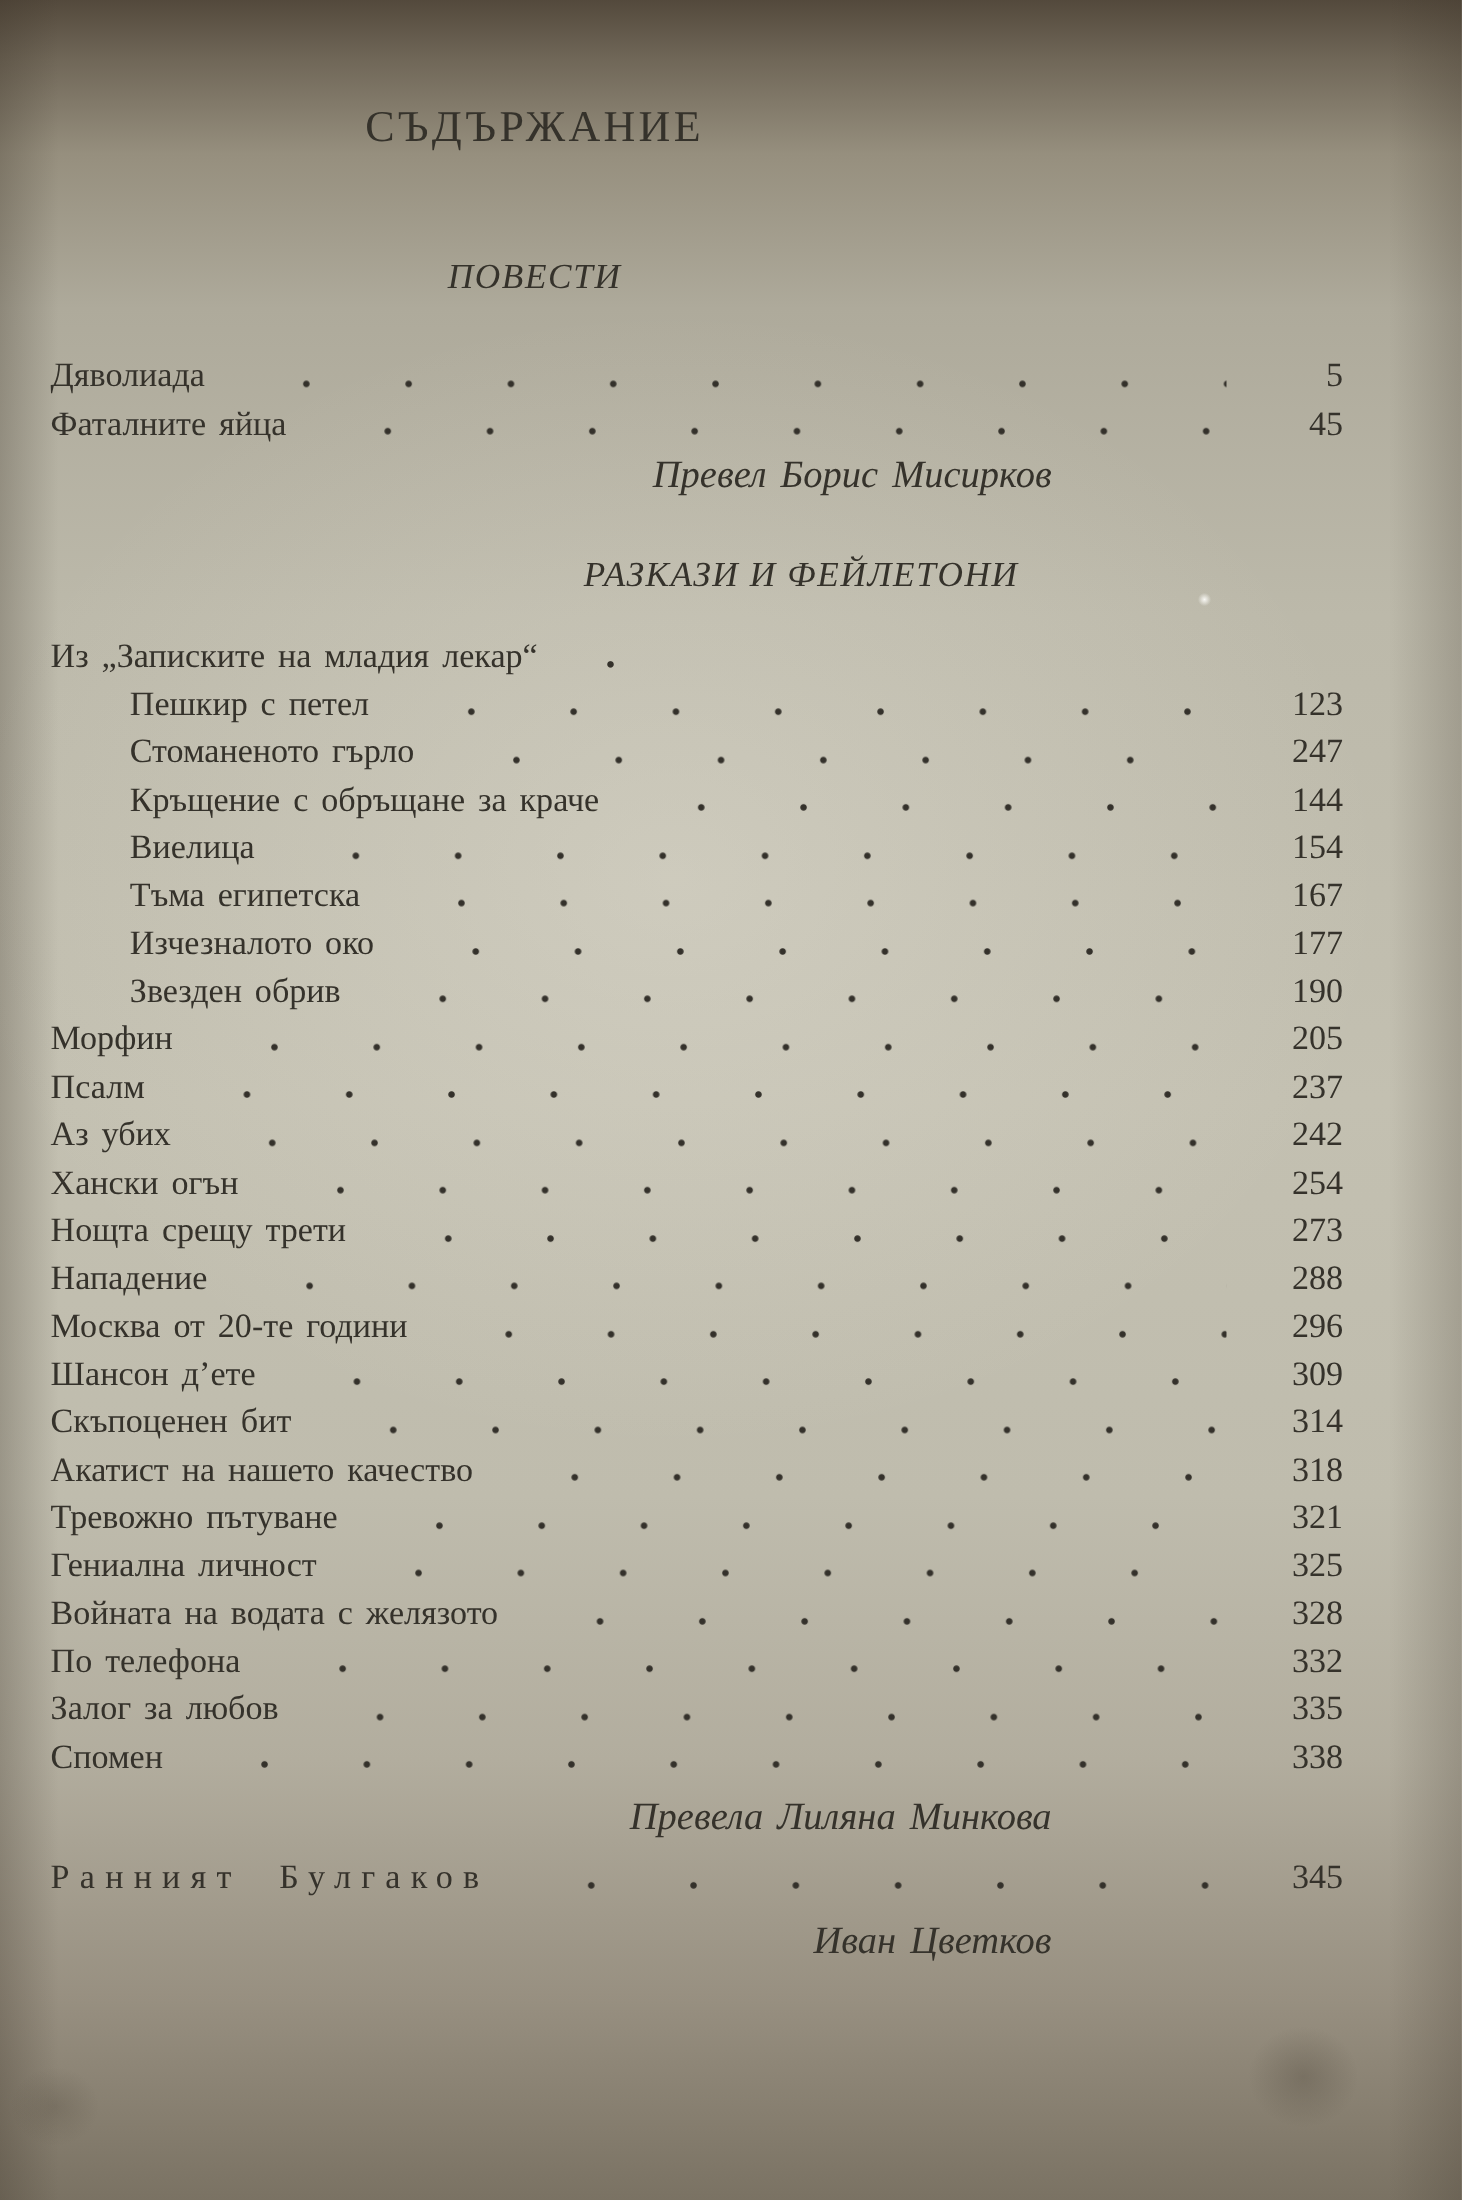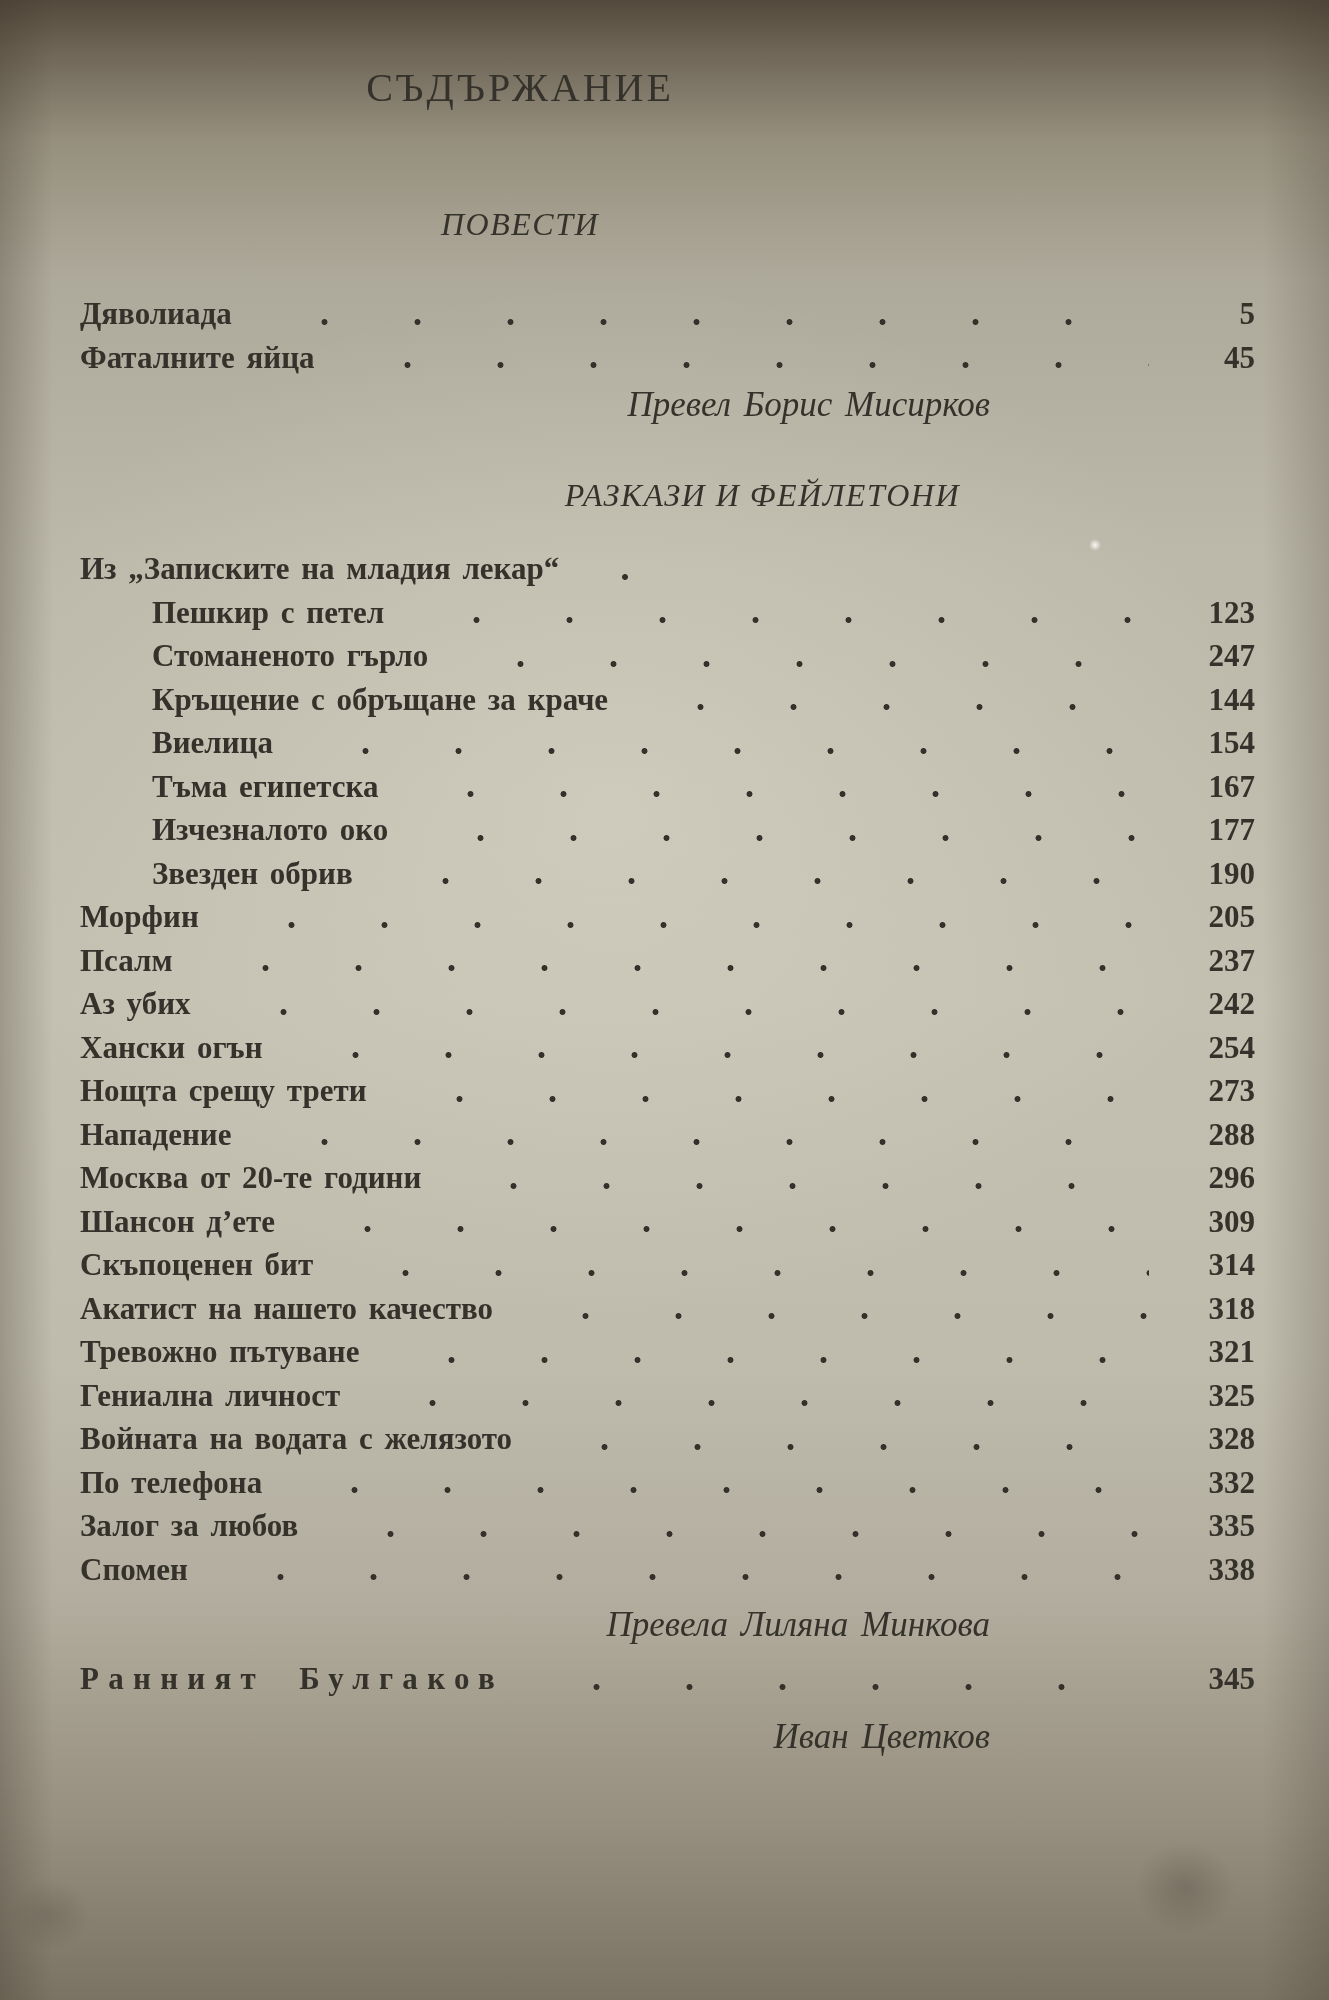--- a/index.html
+++ b/index.html
@@ -12,22 +12,22 @@
       radial-gradient(6px 6px at 1095px 545px, rgba(255,255,252,0.9), rgba(255,255,252,0) 100%),
       radial-gradient(50px 46px at 1185px 1888px, rgba(70,62,50,0.28), rgba(70,62,50,0) 100%),
       radial-gradient(40px 36px at 50px 1915px, rgba(70,62,50,0.22), rgba(70,62,50,0) 100%),
       radial-gradient(900px 720px at 46% 40%, rgba(238,235,224,0.30), rgba(238,235,224,0) 72%),
       linear-gradient(90deg, rgba(58,49,38,0.28) 0%, rgba(58,49,38,0) 4%, rgba(58,49,38,0) 95%, rgba(58,49,38,0.22) 100%),
       linear-gradient(180deg, #53493c 0%, #6e6556 2.5%, #968f7e 7%, #aeaa9b 14%, #bcb9aa 28%, #c3c0b1 50%, #bfbcad 68%, #b2ad9e 80%, #978f80 91%, #7a7263 100%);
   }
   .page {
     position: relative;
     width: 1175px;
-    margin: 0 0 0 80px;
-    padding-top: 64px;
+    margin: 0 0 0 46px;
+    padding-top: 91px;
   }
   .toc-title {
     width: 880px;
     text-align: center;
     font-size: 40px;
     line-height: 48px;
     letter-spacing: 3px;
     font-weight: normal;
     margin: 0;
   }
@@ -46,21 +46,20 @@
   .gap-after-povesti { height: 48px; }
   .gap-after-razkazi { height: 32px; }
   .toc-list { width: 100%; }
   .toc-row {
     display: flex;
     align-items: center;
     height: 43.5px;
     line-height: 43.5px;
     font-size: 31px;
     white-space: nowrap;
-    font-weight: bold;
   }
   .toc-row .label { flex: 0 0 auto; word-spacing: 4px; }
   .toc-row.indent-1 { padding-left: 72px; }
   .toc-row.letterspaced .label { letter-spacing: 0.30em; word-spacing: 0.55em; }
   .leader {
     flex: 1 1 auto;
     align-self: flex-end;
     height: 12px;
     margin: 0 26px 9px 36px;
     background-image: radial-gradient(circle, #34312b 2.5px, rgba(52,49,43,0) 3.4px);

